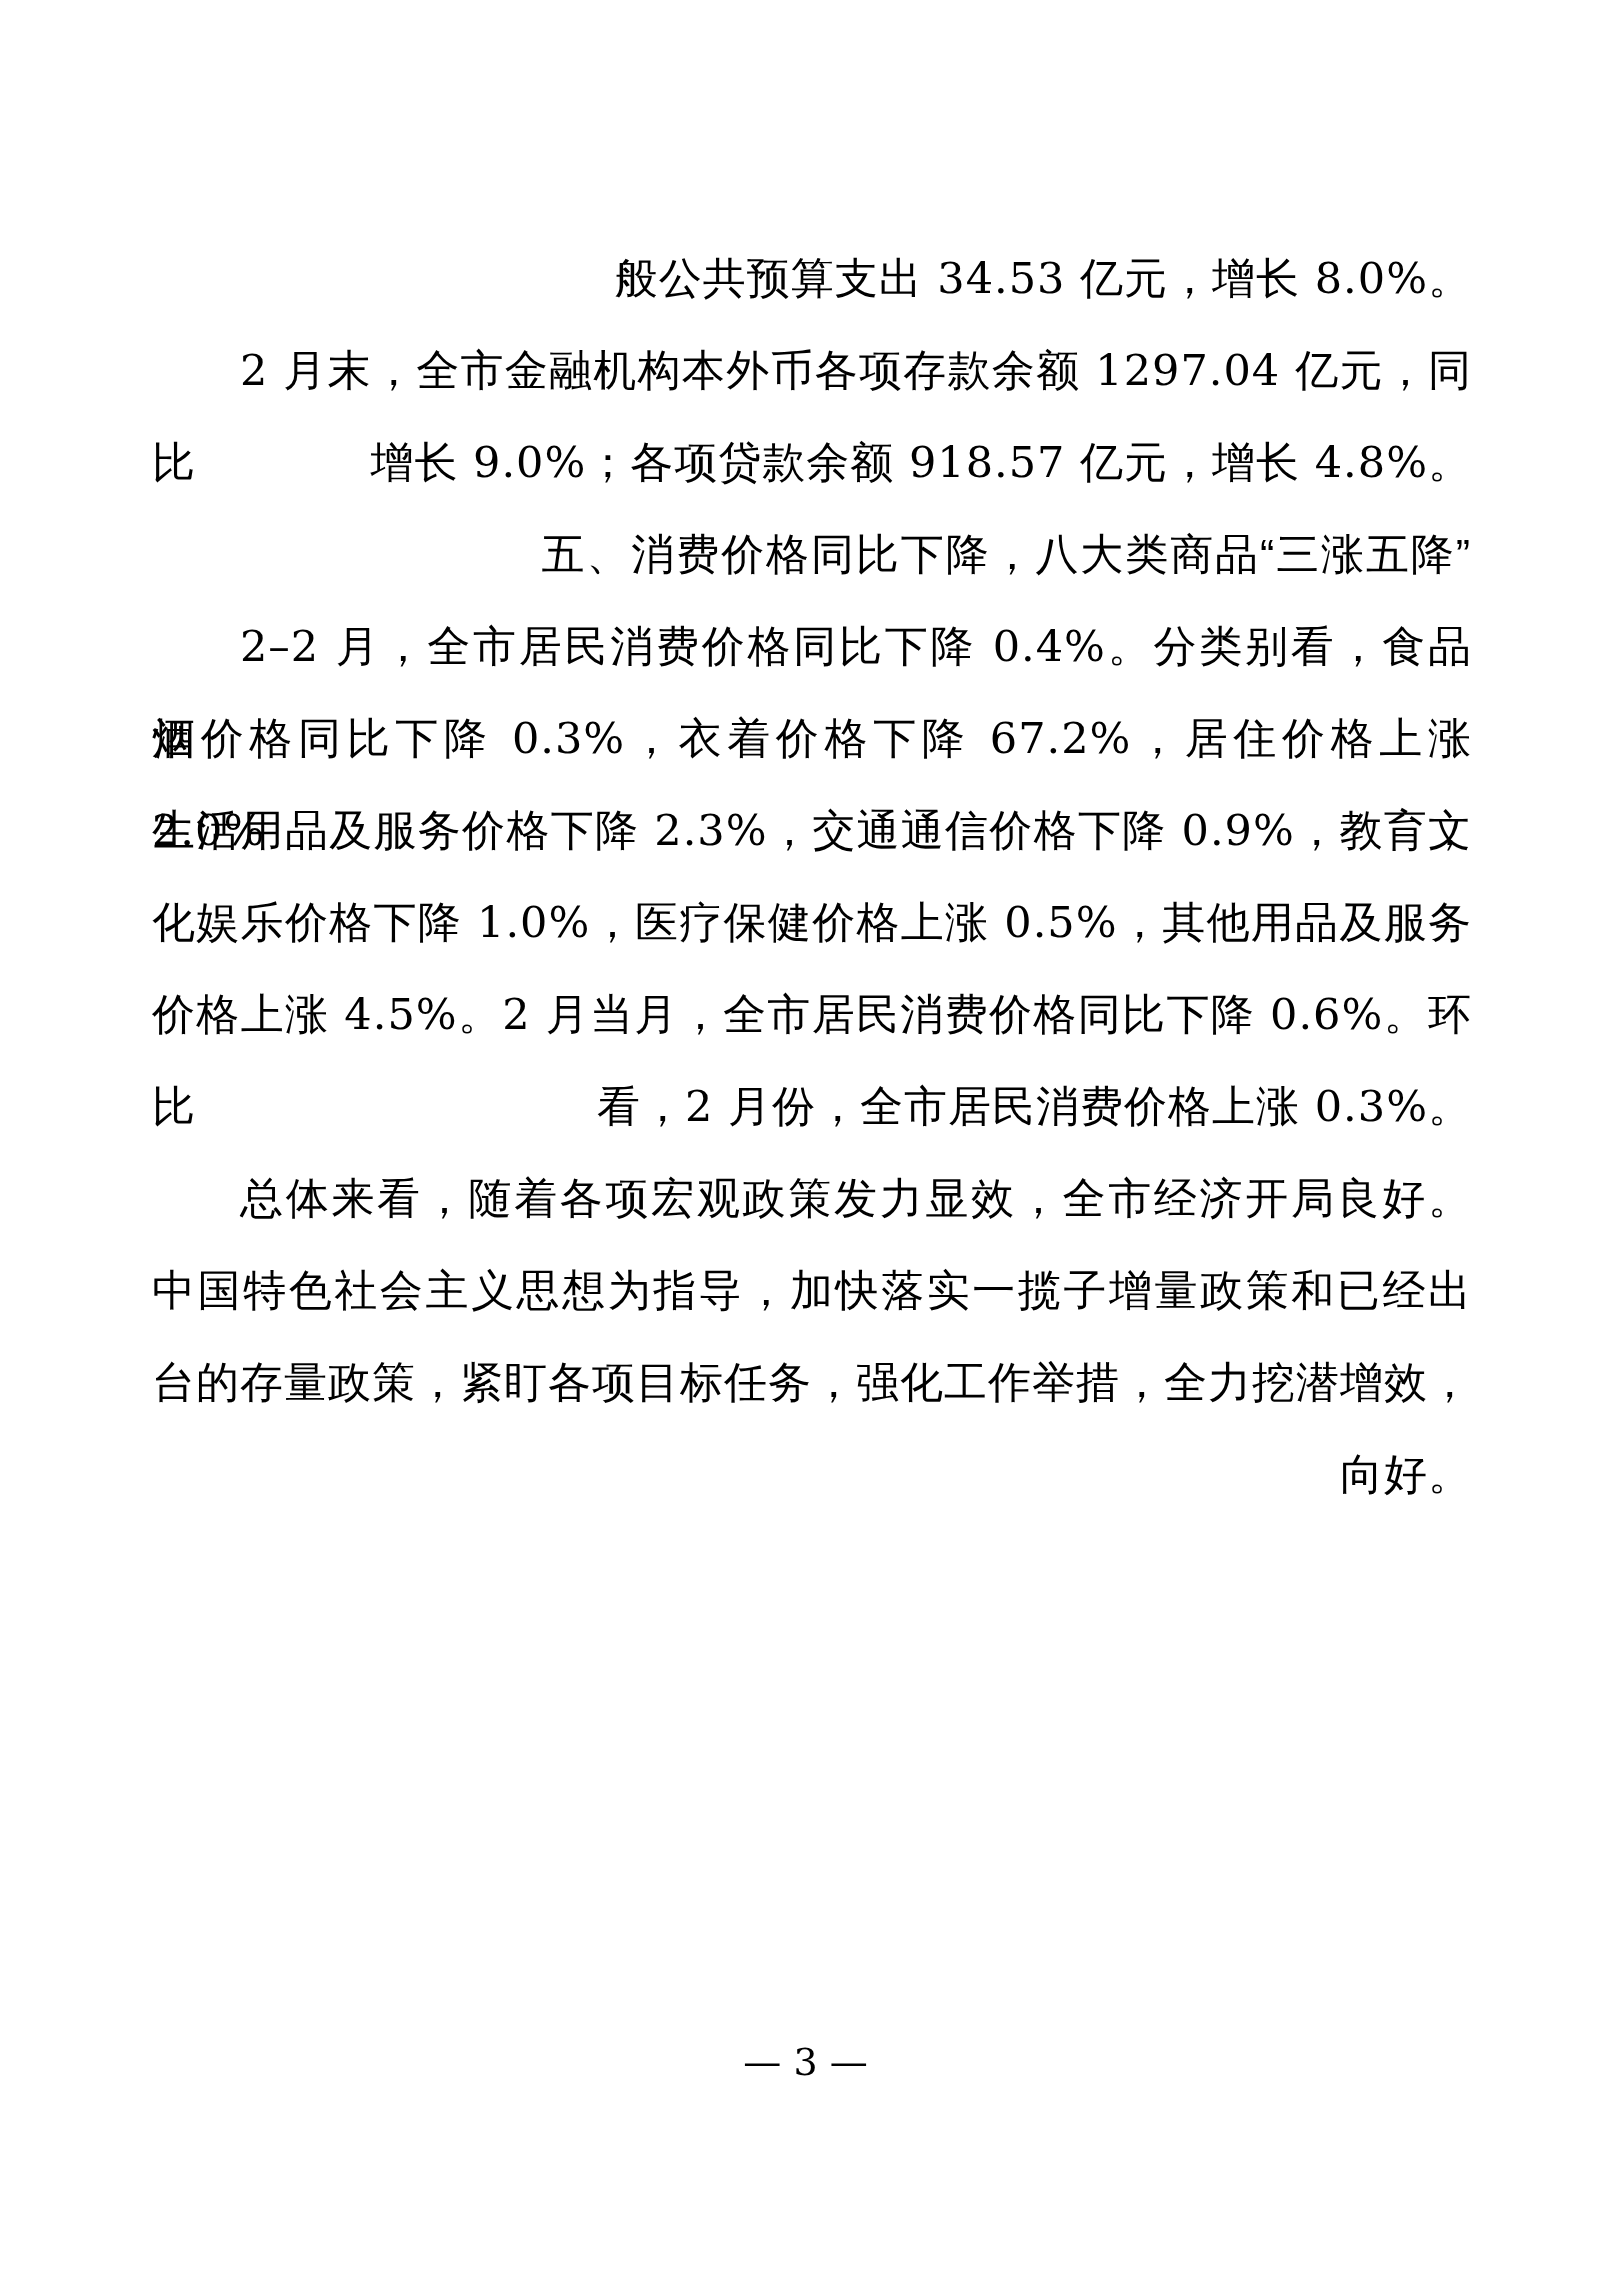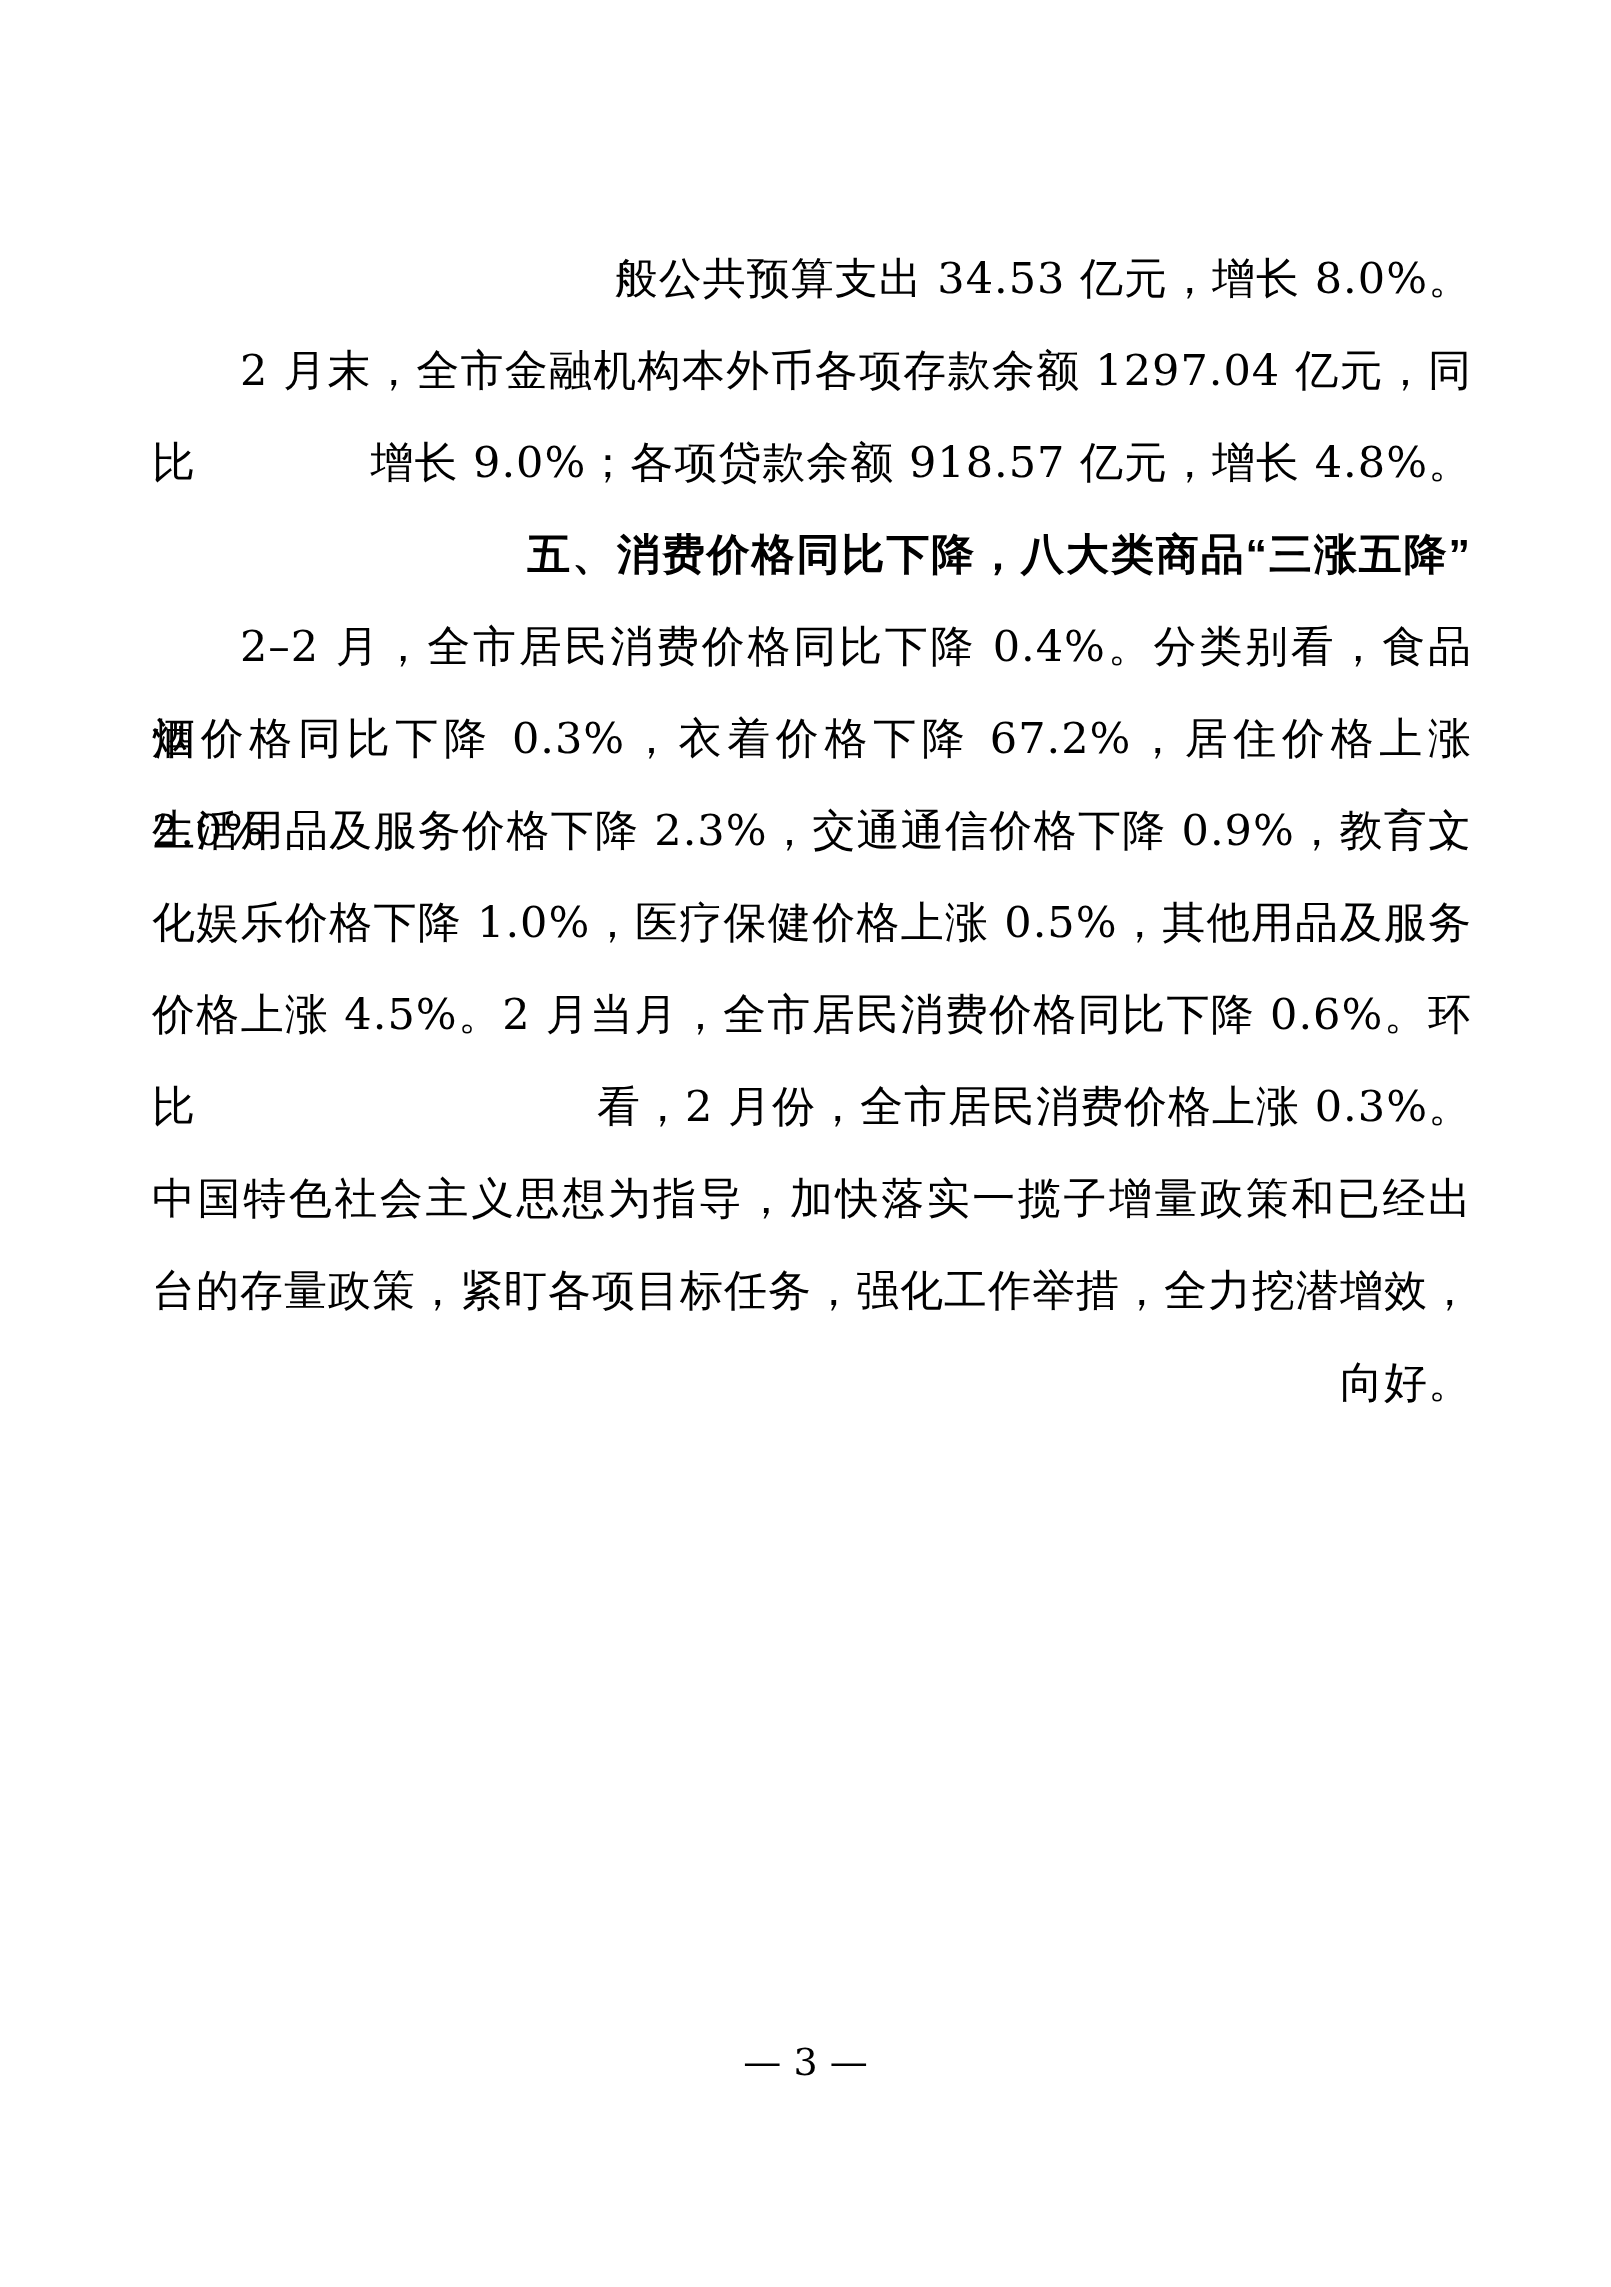--- a/index.html
+++ b/index.html
@@ -34,21 +34,21 @@
     white-space: normal;
     text-align: justify;
     text-align-last: justify;
     text-justify: inter-character;
   }
   .line.indent {
     text-indent: 88px;
   }
   .line.heading {
     font-family: "Liberation Sans", "DejaVu Sans", sans-serif;
-    font-weight: bold;
+    font-weight: normal;
     letter-spacing: 1.9px;
   }
   .footer {
     position: absolute;
     top: 2039px;
     left: 0;
     width: 100%;
     text-align: center;
     font-size: 38px;
     line-height: 46px;
@@ -64,19 +64,20 @@
       <div class="line">般公共预算支出 34.53 亿元，增长 8.0%。</div>
       <div class="line indent justify">2 月末，全市金融机构本外币各项存款余额 1297.04 亿元，同比</div>
       <div class="line">增长 9.0%；各项贷款余额 918.57 亿元，增长 4.8%。</div>
       <div class="line indent heading">五、消费价格同比下降，八大类商品“三涨五降”</div>
       <div class="line indent justify">2–2 月，全市居民消费价格同比下降 0.4%。分类别看，食品烟</div>
       <div class="line justify">酒价格同比下降 0.3%，衣着价格下降 67.2%，居住价格上涨 2.0%，</div>
       <div class="line justify">生活用品及服务价格下降 2.3%，交通通信价格下降 0.9%，教育文</div>
       <div class="line justify">化娱乐价格下降 1.0%，医疗保健价格上涨 0.5%，其他用品及服务</div>
       <div class="line justify">价格上涨 4.5%。2 月当月，全市居民消费价格同比下降 0.6%。环比</div>
       <div class="line">看，2 月份，全市居民消费价格上涨 0.3%。</div>
+      <div class="line indent justify">总体来看，随着各项宏观政策发力显效，全市经济开局良好。</div>
       <div class="line justify">中国特色社会主义思想为指导，加快落实一揽子增量政策和已经出</div>
       <div class="line justify">台的存量政策，紧盯各项目标任务，强化工作举措，全力挖潜增效，</div>
       <div class="line">向好。</div>
     </div>
   <div class="footer">— 3 —</div>
 </div>
 
 
 </body></html>

